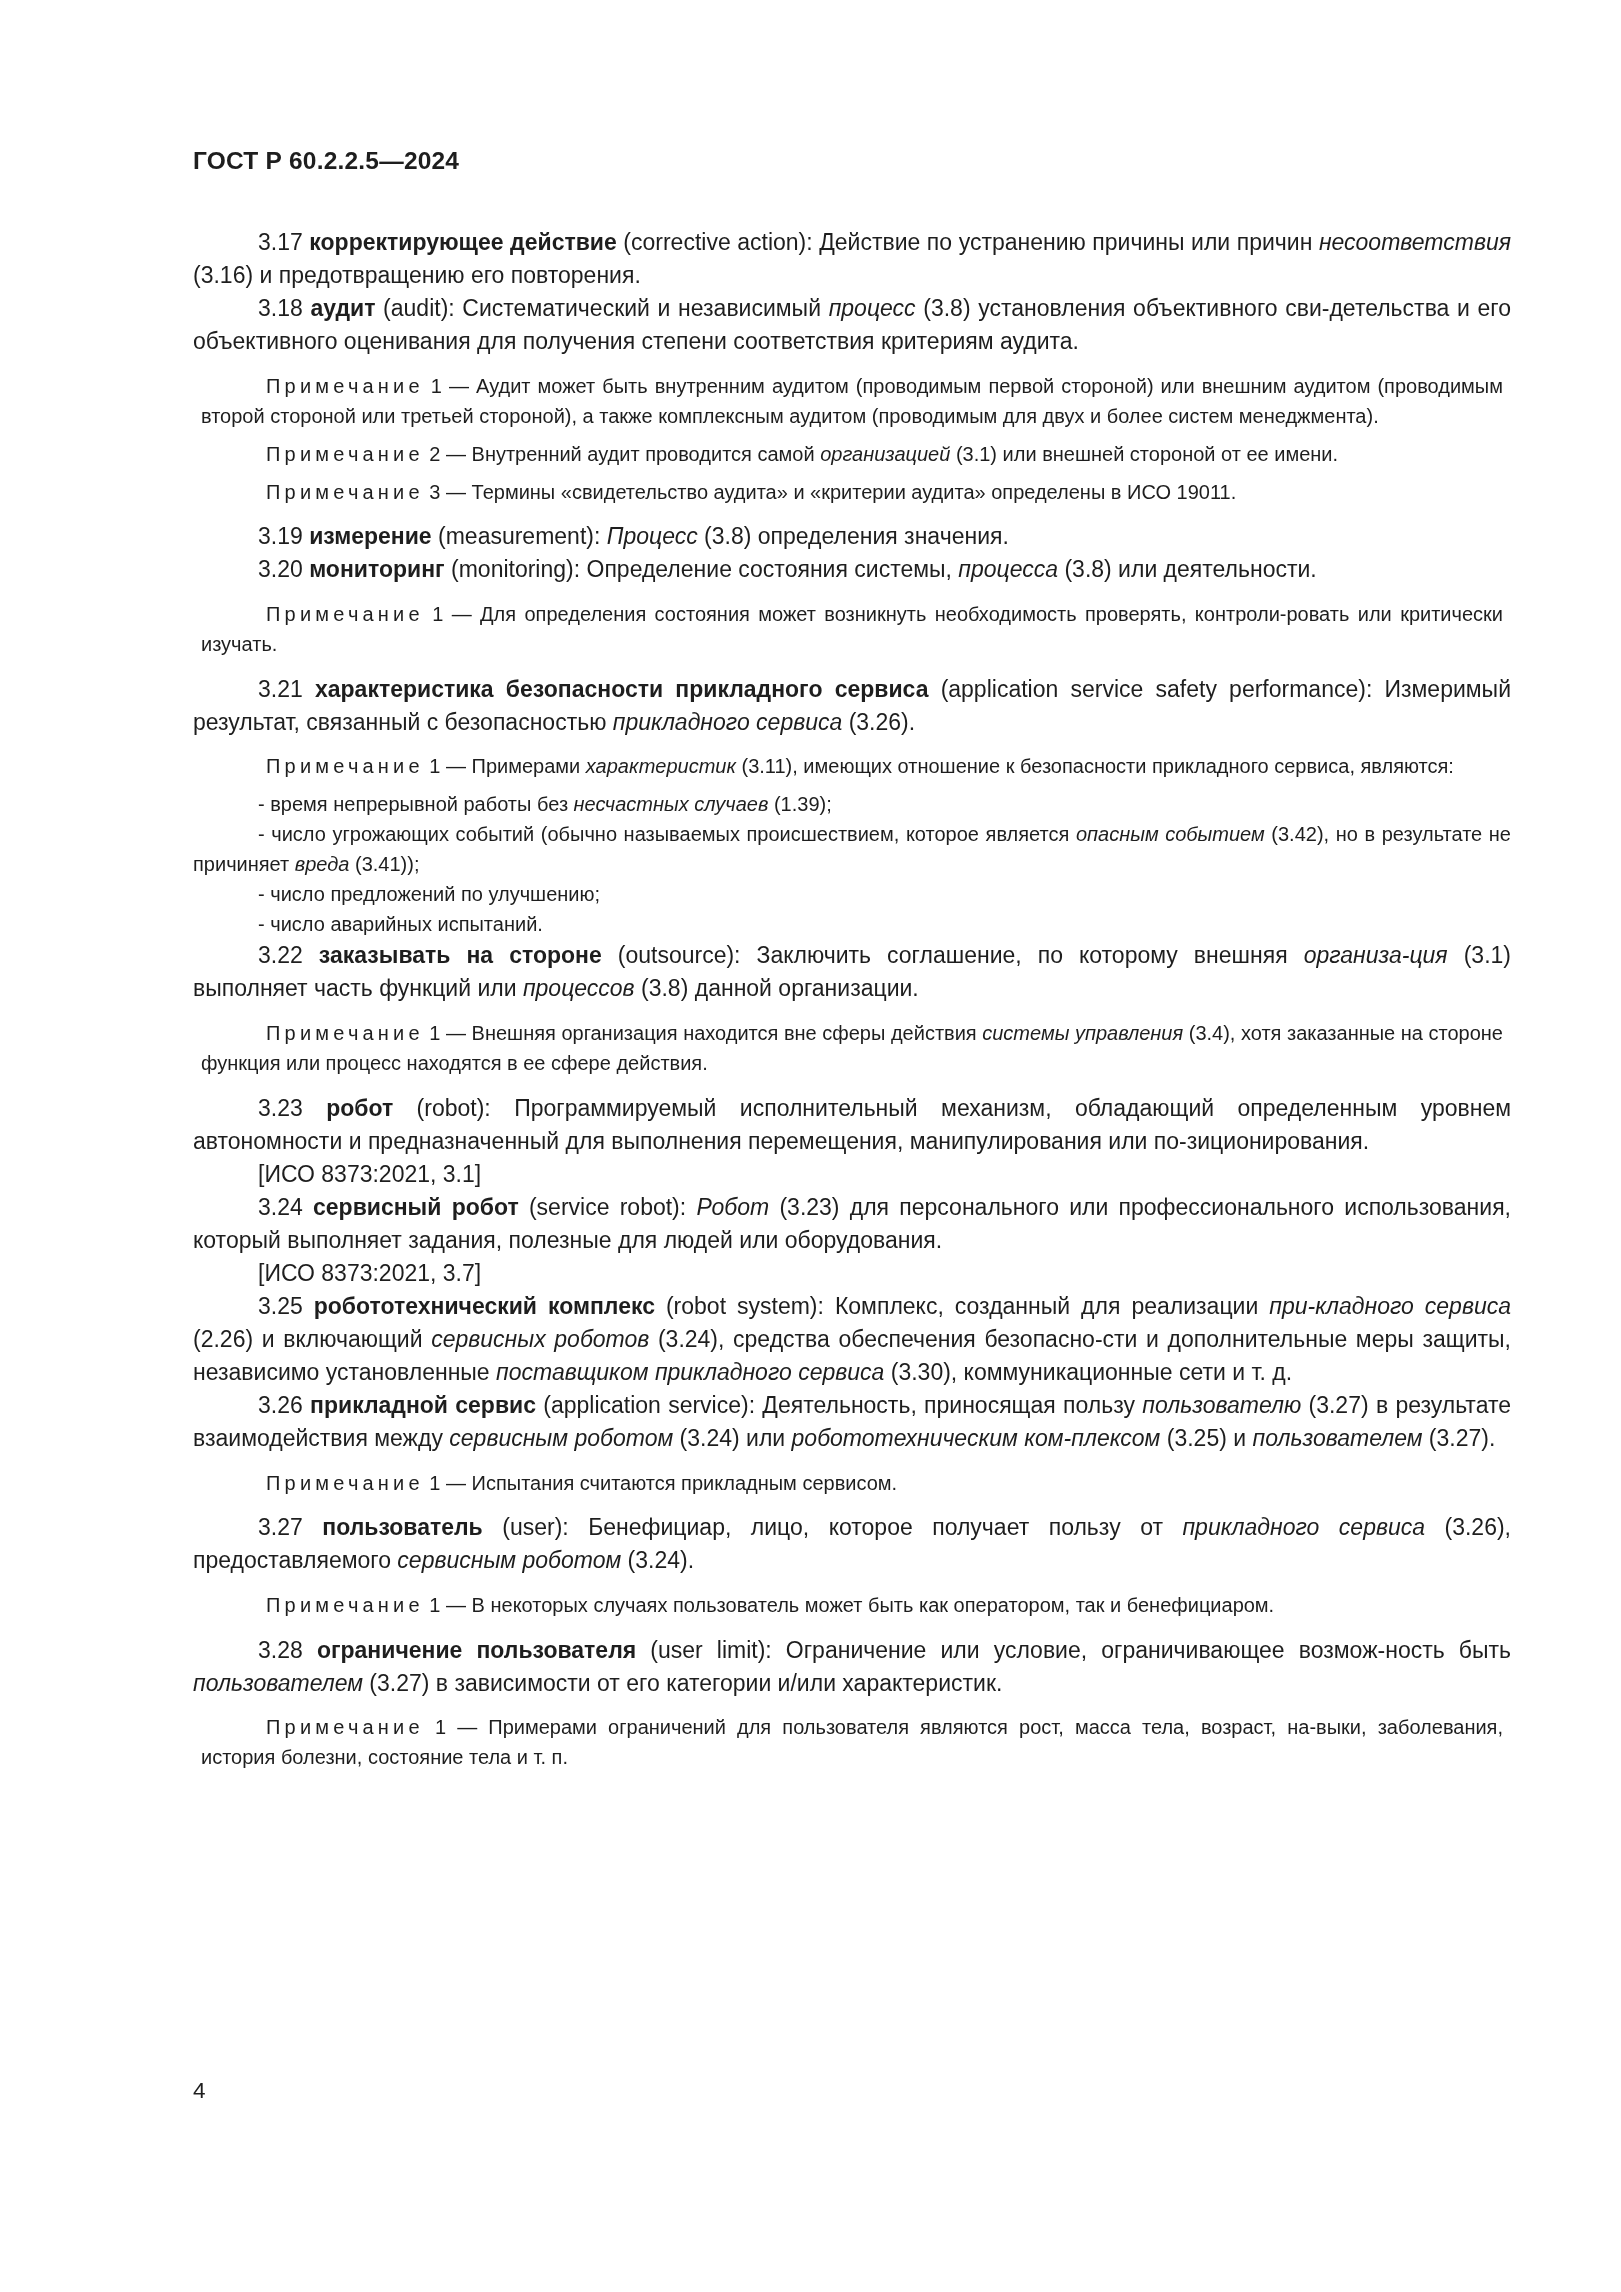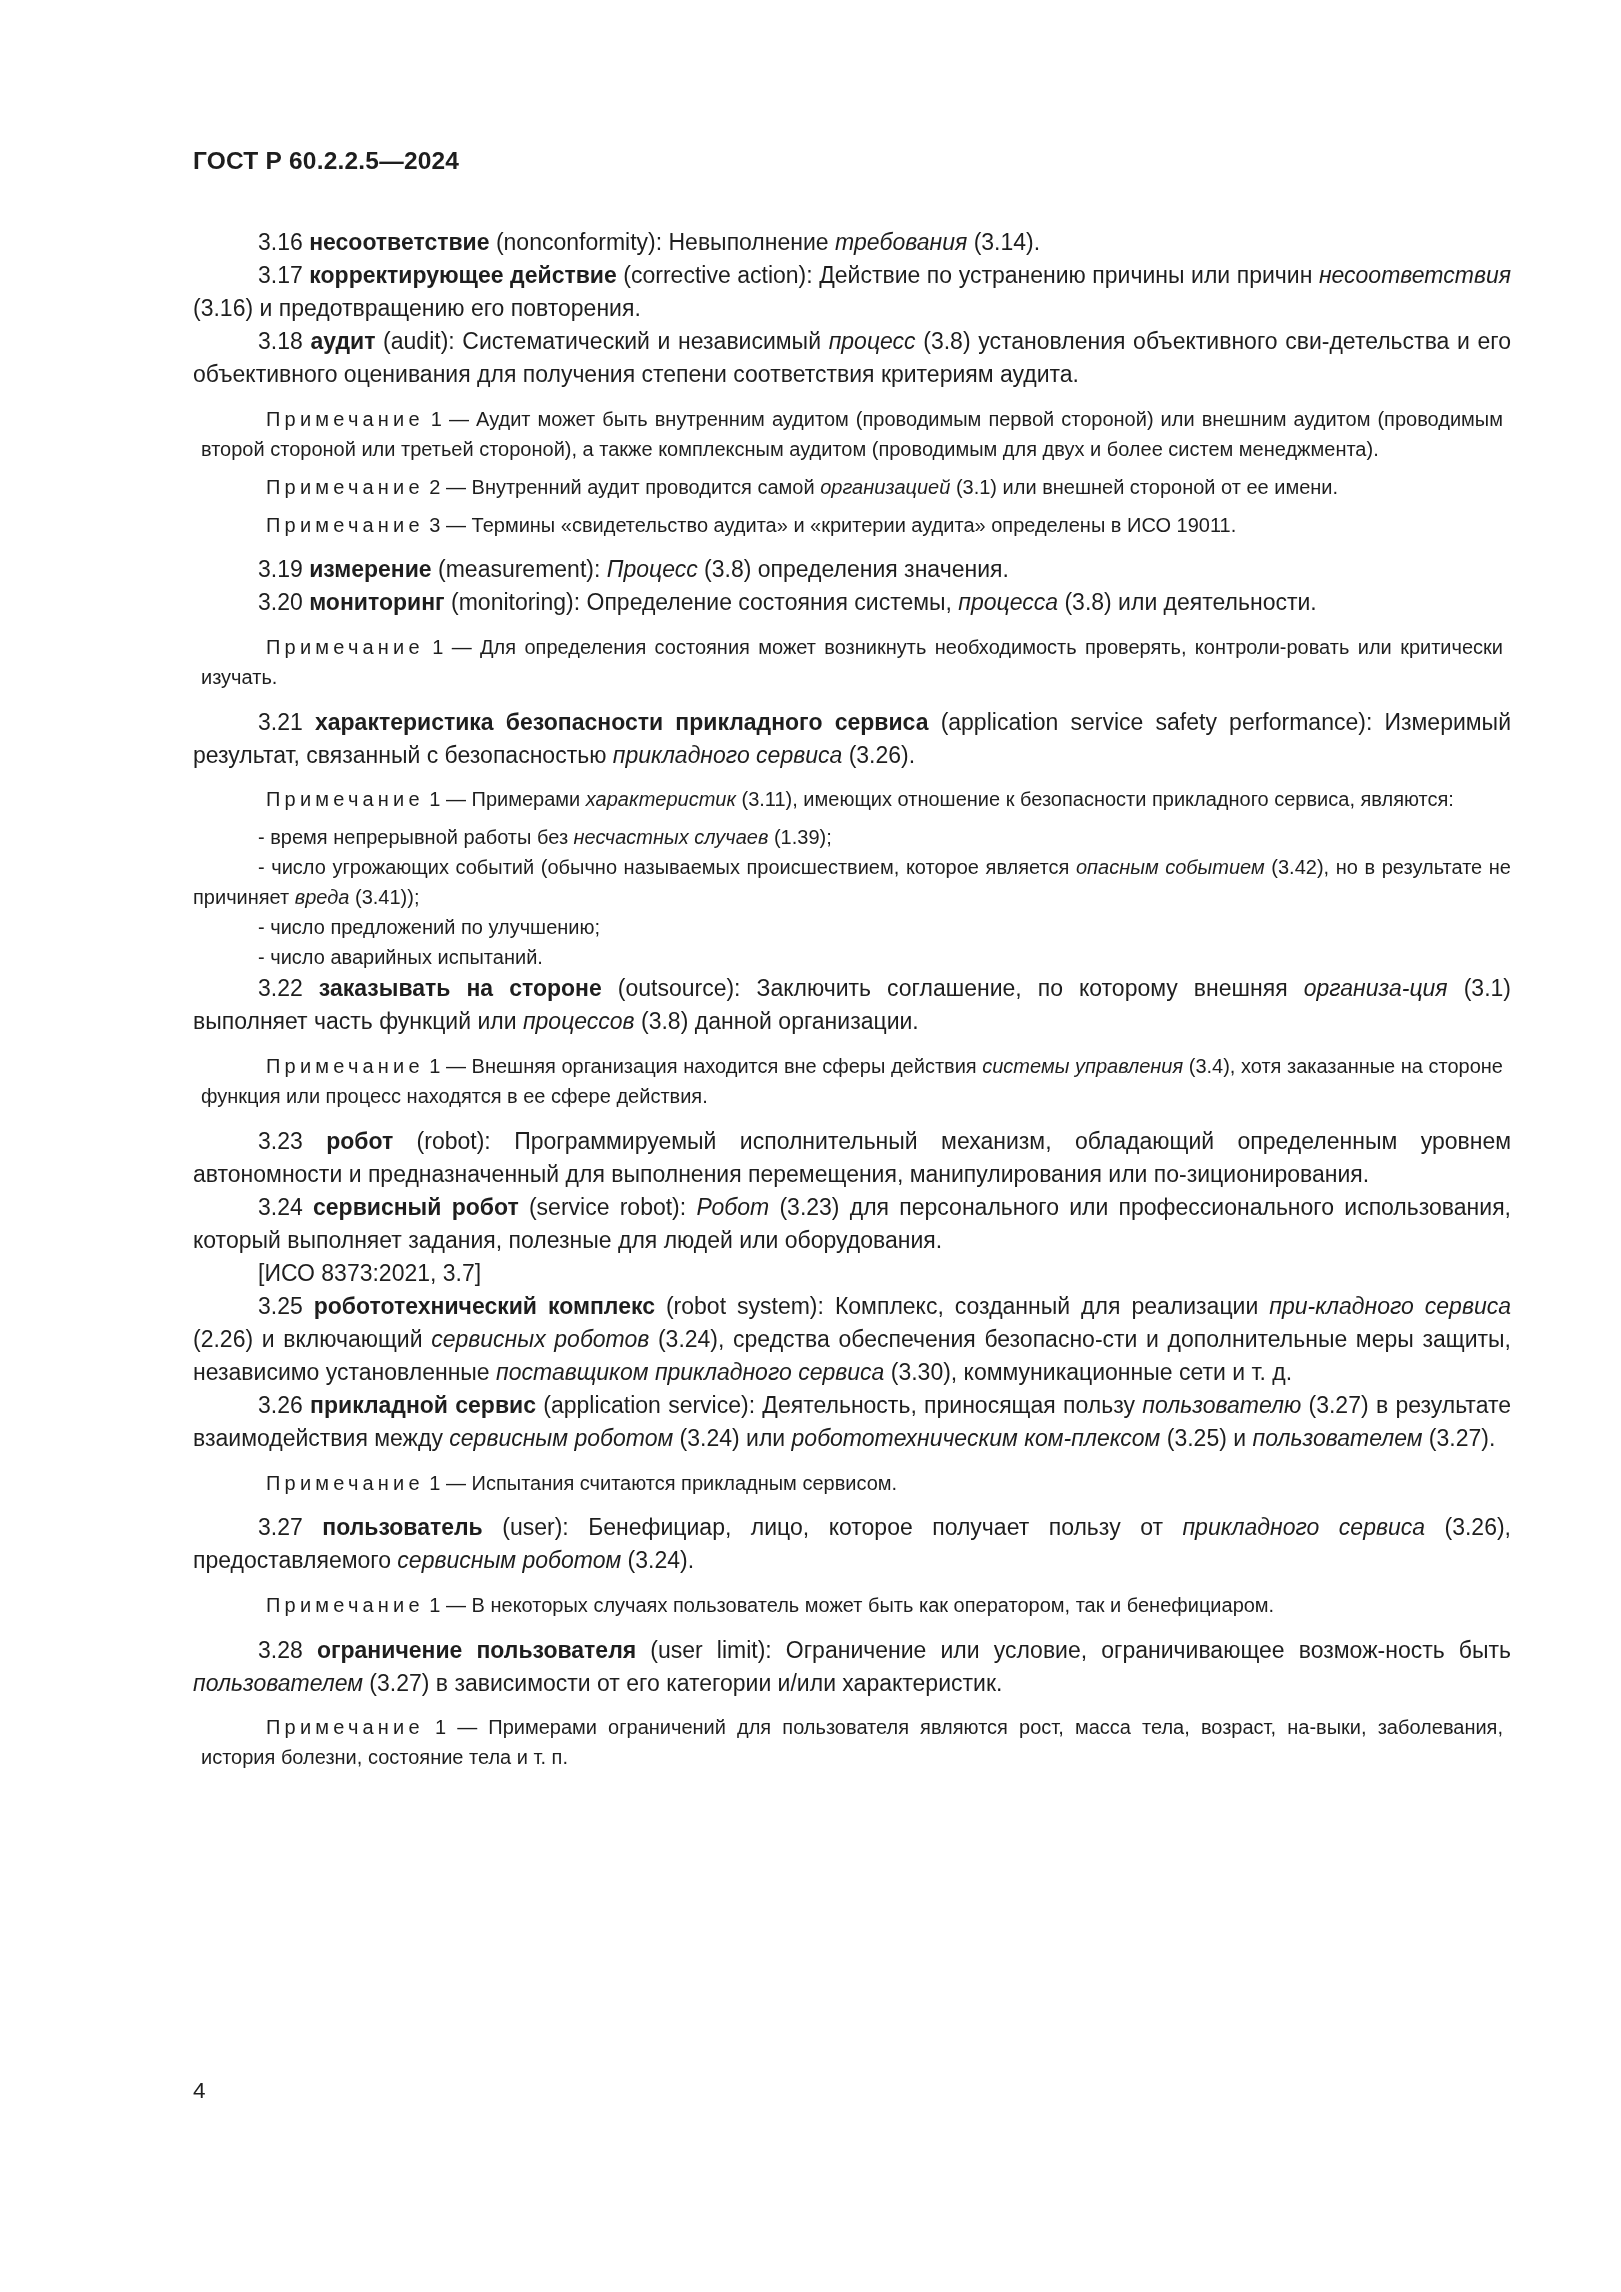--- a/index.html
+++ b/index.html
@@ -17,38 +17,38 @@
   .b { font-weight: bold; }
   .i { font-style: italic; }
   .page-number { position: absolute; left: 193px; top: 2078px; font-size: 22.5px; }
 </style>
 </head>
 <body>
 
 <div class="page">
   <div class="header">ГОСТ Р 60.2.2.5—2024</div>
   <div class="content" id="content">
-      <p class="p"><span>3.16 </span><span class="b">несоответствие</span><span> (nonconformity): Невыполнение </span><span class="i">требования</span><span> (3.14).</span></p>
       <p class="p"><span>3.17 </span><span class="b">корректирующее действие</span><span> (corrective action): Действие по устранению причины или причин </span><span class="i">несоответствия</span><span> (3.16) и предотвращению его повторения.</span></p>
       <p class="p"><span>3.18 </span><span class="b">аудит</span><span> (audit): Систематический и независимый </span><span class="i">процесс</span><span> (3.8) установления объективного сви-детельства и его объективного оценивания для получения степени соответствия критериям аудита.</span></p>
       <p class="note note-gap-before"><span class="note-label">Примечание</span><span> 1 — </span><span>Аудит может быть внутренним аудитом (проводимым первой стороной) или внешним аудитом (проводимым второй стороной или третьей стороной), а также комплексным аудитом (проводимым для двух и более систем менеджмента).</span></p>
       <p class="note"><span class="note-label">Примечание</span><span> 2 — </span><span>Внутренний аудит проводится самой </span><span class="i">организацией</span><span> (3.1) или внешней стороной от ее имени.</span></p>
       <p class="note note-gap-after"><span class="note-label">Примечание</span><span> 3 — </span><span>Термины «свидетельство аудита» и «критерии аудита» определены в ИСО 19011.</span></p>
       <p class="p"><span>3.19 </span><span class="b">измерение</span><span> (measurement): </span><span class="i">Процесс</span><span> (3.8) определения значения.</span></p>
       <p class="p"><span>3.20 </span><span class="b">мониторинг</span><span> (monitoring): Определение состояния системы, </span><span class="i">процесса</span><span> (3.8) или деятельности.</span></p>
       <p class="note note-gap-before note-gap-after"><span class="note-label">Примечание</span><span> 1 — </span><span>Для определения состояния может возникнуть необходимость проверять, контроли-ровать или критически изучать.</span></p>
       <p class="p"><span>3.21 </span><span class="b">характеристика безопасности прикладного сервиса</span><span> (application service safety performance): Измеримый результат, связанный с безопасностью </span><span class="i">прикладного сервиса</span><span> (3.26).</span></p>
       <p class="note note-gap-before"><span class="note-label">Примечание</span><span> 1 — </span><span>Примерами </span><span class="i">характеристик</span><span> (3.11), имеющих отношение к безопасности прикладного сервиса, являются:</span></p>
       <p class="list-item"><span>- время непрерывной работы без </span><span class="i">несчастных случаев</span><span> (1.39);</span></p>
       <p class="list-item"><span>- число угрожающих событий (обычно называемых происшествием, которое является </span><span class="i">опасным событием</span><span> (3.42), но в результате не причиняет </span><span class="i">вреда</span><span> (3.41));</span></p>
       <p class="list-item"><span>- число предложений по улучшению;</span></p>
       <p class="list-item note-gap-after"><span>- число аварийных испытаний.</span></p>
       <p class="p"><span>3.22 </span><span class="b">заказывать на стороне</span><span> (outsource): Заключить соглашение, по которому внешняя </span><span class="i">организа-ция</span><span> (3.1) выполняет часть функций или </span><span class="i">процессов</span><span> (3.8) данной организации.</span></p>
       <p class="note note-gap-before note-gap-after"><span class="note-label">Примечание</span><span> 1 — </span><span>Внешняя организация находится вне сферы действия </span><span class="i">системы управления</span><span> (3.4), хотя заказанные на стороне функция или процесс находятся в ее сфере действия.</span></p>
       <p class="p"><span>3.23 </span><span class="b">робот</span><span> (robot): Программируемый исполнительный механизм, обладающий определенным уровнем автономности и предназначенный для выполнения перемещения, манипулирования или по-зиционирования.</span></p>
+      <p class="ref"><span>[ИСО 8373:2021, 3.1]</span></p>
       <p class="p"><span>3.24 </span><span class="b">сервисный робот</span><span> (service robot): </span><span class="i">Робот</span><span> (3.23) для персонального или профессионального использования, который выполняет задания, полезные для людей или оборудования.</span></p>
       <p class="ref"><span>[ИСО 8373:2021, 3.7]</span></p>
       <p class="p"><span>3.25 </span><span class="b">робототехнический комплекс</span><span> (robot system): Комплекс, созданный для реализации </span><span class="i">при-кладного сервиса</span><span> (2.26) и включающий </span><span class="i">сервисных роботов</span><span> (3.24), средства обеспечения безопасно-сти и дополнительные меры защиты, независимо установленные </span><span class="i">поставщиком прикладного сервиса</span><span> (3.30), коммуникационные сети и т. д.</span></p>
       <p class="p"><span>3.26 </span><span class="b">прикладной сервис</span><span> (application service): Деятельность, приносящая пользу </span><span class="i">пользователю</span><span> (3.27) в результате взаимодействия между </span><span class="i">сервисным роботом</span><span> (3.24) или </span><span class="i">робототехническим ком-плексом</span><span> (3.25) и </span><span class="i">пользователем</span><span> (3.27).</span></p>
       <p class="note note-gap-before note-gap-after"><span class="note-label">Примечание</span><span> 1 — </span><span>Испытания считаются прикладным сервисом.</span></p>
       <p class="p"><span>3.27 </span><span class="b">пользователь</span><span> (user): Бенефициар, лицо, которое получает пользу от </span><span class="i">прикладного сервиса</span><span> (3.26), предоставляемого </span><span class="i">сервисным роботом</span><span> (3.24).</span></p>
       <p class="note note-gap-before note-gap-after"><span class="note-label">Примечание</span><span> 1 — </span><span>В некоторых случаях пользователь может быть как оператором, так и бенефициаром.</span></p>
       <p class="p"><span>3.28 </span><span class="b">ограничение пользователя</span><span> (user limit): Ограничение или условие, ограничивающее возмож-ность быть </span><span class="i">пользователем</span><span> (3.27) в зависимости от его категории и/или характеристик.</span></p>
       <p class="note note-gap-before note-gap-after"><span class="note-label">Примечание</span><span> 1 — </span><span>Примерами ограничений для пользователя являются рост, масса тела, возраст, на-выки, заболевания, история болезни, состояние тела и т. п.</span></p>
     </div>

